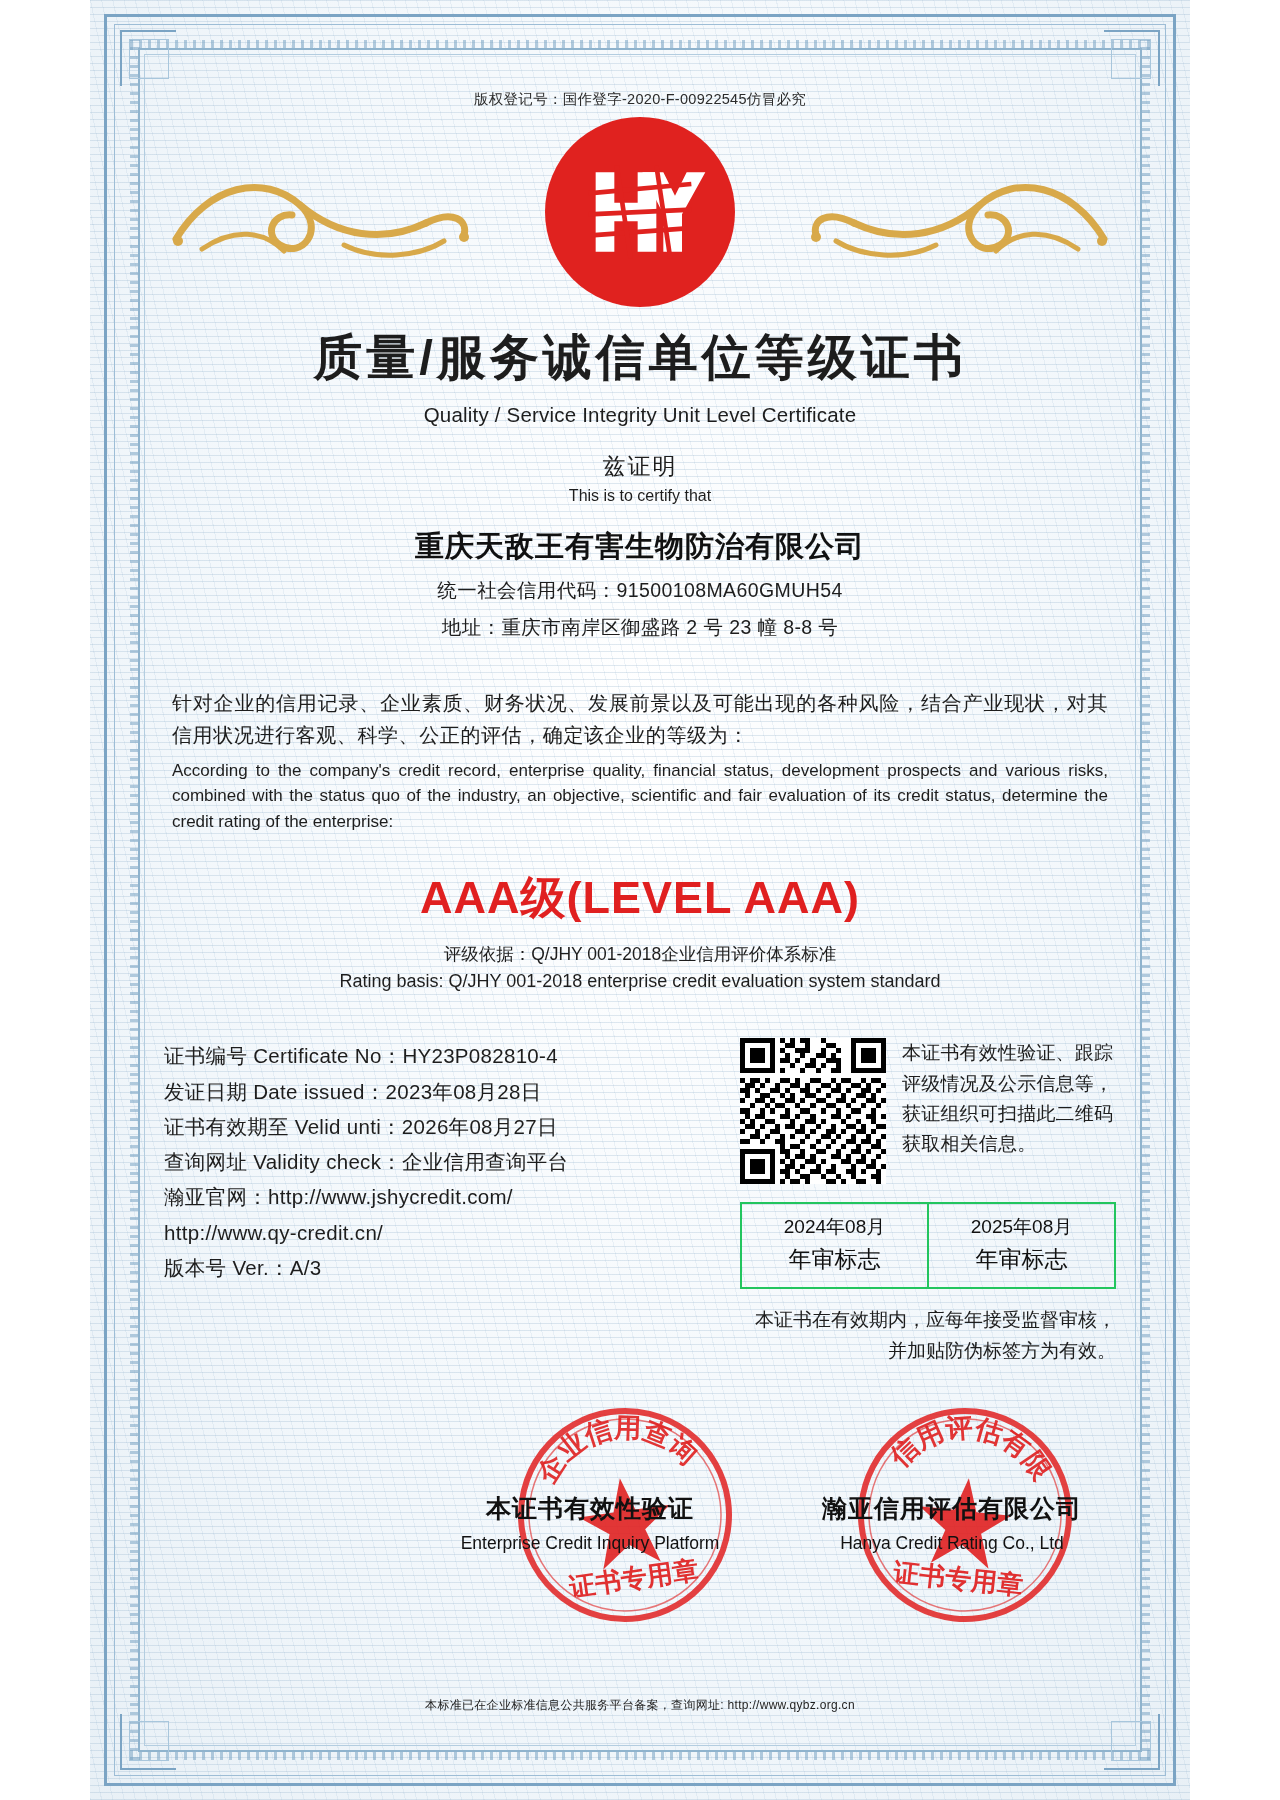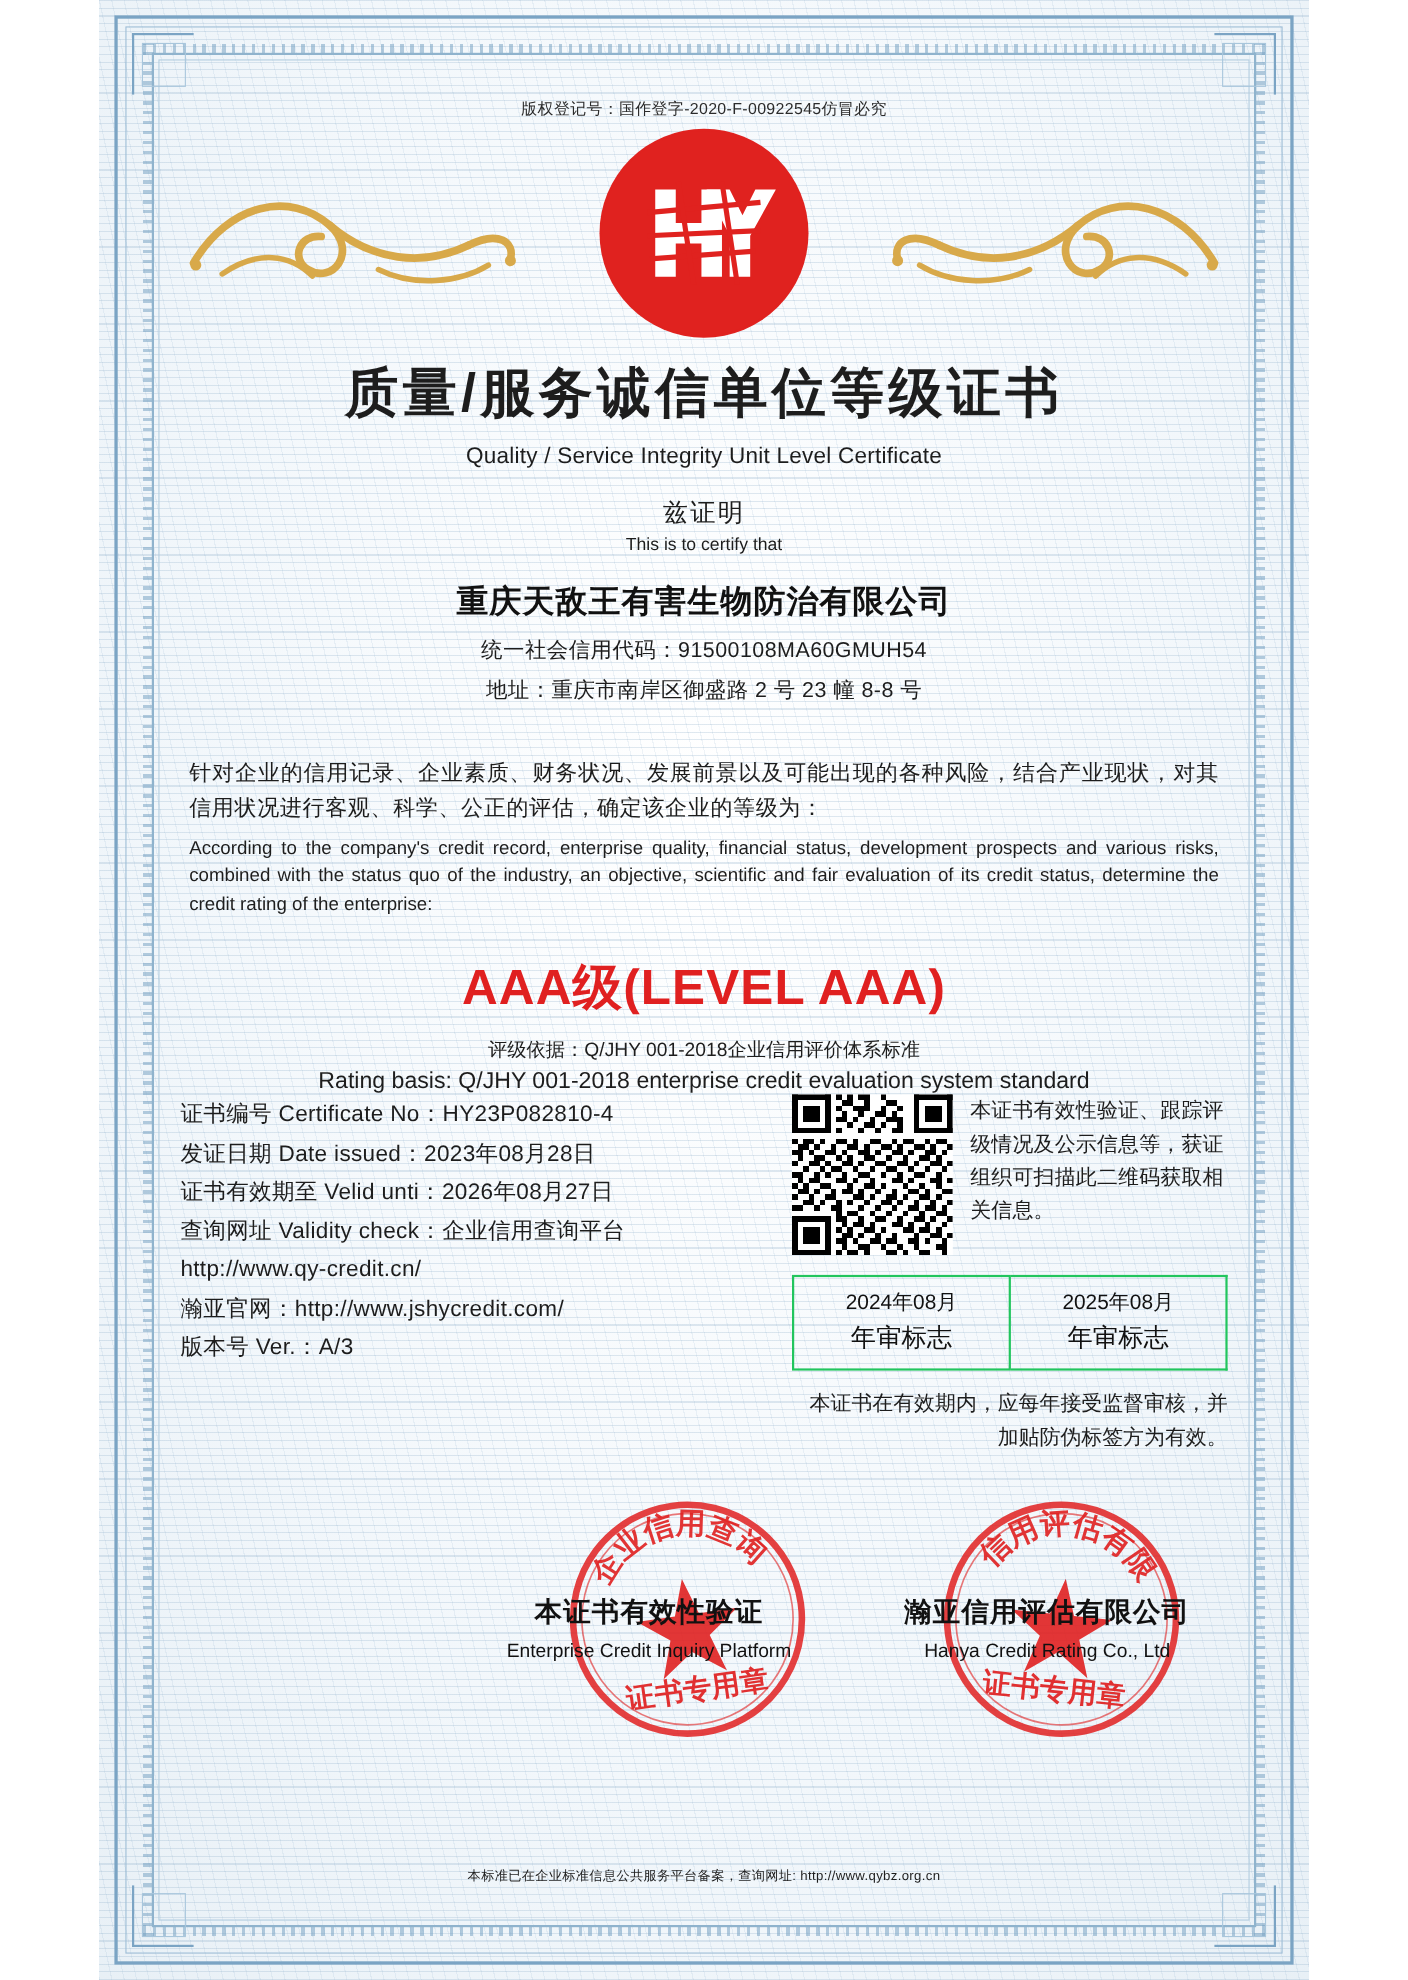--- a/index.html
+++ b/index.html
@@ -155,28 +155,29 @@
     font-size:45px;
     font-weight:bold;
     color:#e02020;
     margin-top:34px;
     letter-spacing:1px;
   }
   .basis-cn{
     text-align:center;font-size:17.5px;color:#1d1d1d;margin-top:14px;
   }
   .basis-en{
-    text-align:center;font-size:21px;color:#1d1d1d;margin-top:5px;
+    text-align:center;font-size:18px;color:#1d1d1d;margin-top:5px;
   }
 
   
   .info-row{
     display:flex;
+    margin-top:46px;
     padding:0 14px;
-    gap:16px;
+    gap:36px;
   }
   .info-left{width:540px;}
   .info-left .l{
     font-size:20.5px;color:#1d1d1d;line-height:1.72;letter-spacing:.3px;white-space:nowrap;
   }
   .info-right{flex:1;position:relative;}
   .qr-wrap{display:flex;gap:16px;align-items:flex-start;}
   .qr{
     width:146px;height:146px;flex:none;
     background:#fff;
@@ -318,22 +319,22 @@
     <div class="level">AAA级(LEVEL AAA)</div>
     <div class="basis-cn">评级依据：Q/JHY 001-2018企业信用评价体系标准</div>
     <div class="basis-en">Rating basis: Q/JHY 001-2018 enterprise credit evaluation system standard</div>
 
     <div class="info-row">
       <div class="info-left">
         <div class="l">证书编号 Certificate No：HY23P082810-4</div>
         <div class="l">发证日期 Date issued：2023年08月28日</div>
         <div class="l">证书有效期至 Velid unti：2026年08月27日</div>
         <div class="l">查询网址 Validity check：企业信用查询平台</div>
+        <div class="l">瀚亚官网：http://www.jshycredit.com/</div>
         <div class="l">http://www.qy-credit.cn/</div>
-        <div class="l">瀚亚官网：http://www.jshycredit.com/</div>
         <div class="l">版本号 Ver.：A/3</div>
       </div>
 
       <div class="info-right">
         <div class="qr-wrap">
           <div class="qr">
             <svg viewBox="0 0 29 29" width="146" height="146" shape-rendering="crispEdges">
               <rect width="29" height="29" fill="#fff"></rect>
               <g fill="#000">
                 <rect x="0" y="0" width="7" height="1"></rect>

